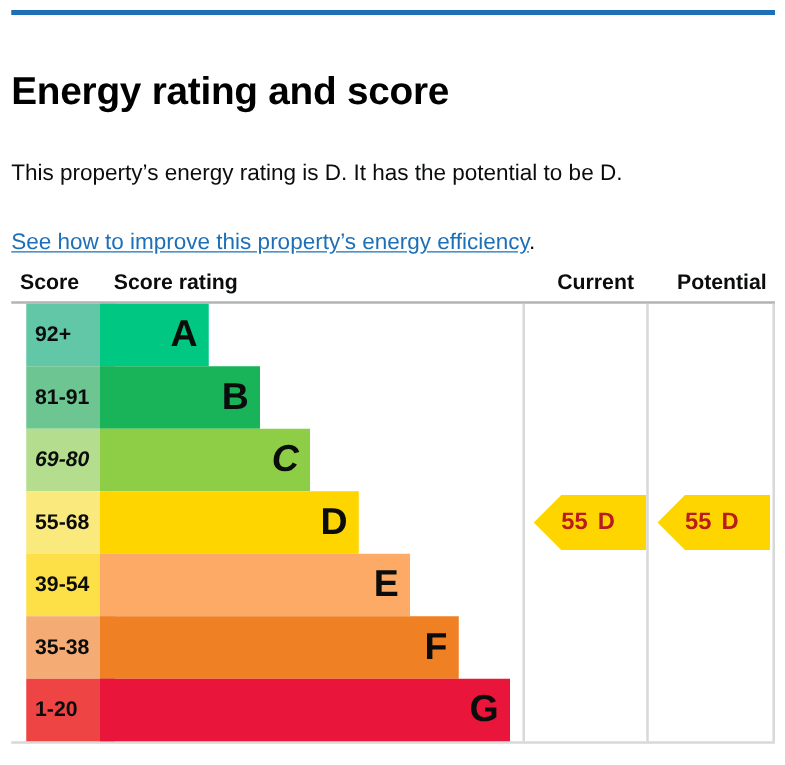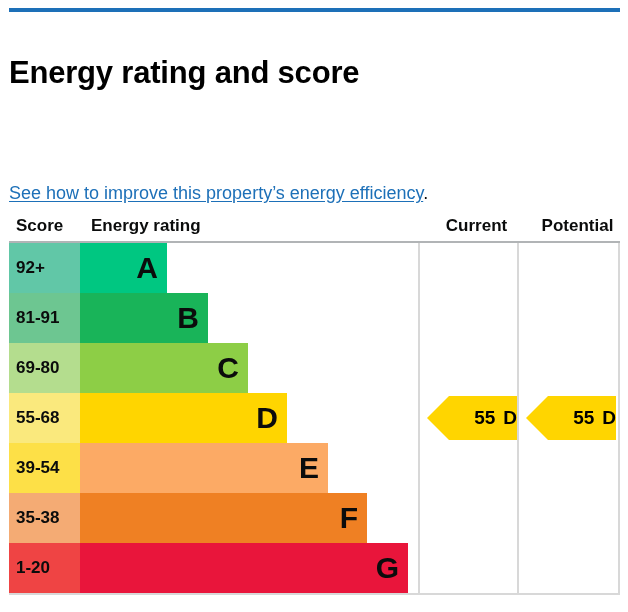--- a/index.html
+++ b/index.html
@@ -130,21 +130,21 @@
   
   .band-row {
     position: absolute;
     left: 0;
     width: 611px;
     height: 50px;
   }
 
   .score-cell {
     position: absolute;
-    left: 0;
+    left: 12px;
     top: 0;
     width: 71px;
     height: 50px;
   }
   .score-cell span {
     position: absolute;
     left: 7px;
     top: 50%;
     transform: translateY(-50%);
     font-size: 17px;
@@ -179,47 +179,48 @@
     top: 3px;
     -webkit-clip-path: polygon(22px 0, 100% 0, 100% 100%, 22px 100%, 0 50%);
     clip-path: polygon(22px 0, 100% 0, 100% 100%, 22px 100%, 0 50%);
   }
   .arrow .vals {
     position: absolute;
     left: 22px;
     right: 0;
     top: 50%;
     transform: translateY(-50%);
-    text-align: right;
+    text-align: left;
     font-size: 19px;
     font-weight: bold;
-    color: #000000;
+    color: #b91c1c;
     white-space: nowrap;
   }
   .arrow .vals .sep { display: inline-block; width: 8px; }
   .arrow-current   { left: 418px; }
   .arrow-potential { left: 517px; }
 </style>
 </head>
 <body>
 
 <div class="page">
 
   <div class="top-rule"></div>
 
   <h1 class="page-title">Energy rating and score</h1>
 
+  <p class="intro">This property’s energy rating is D. It has the potential to be D.</p>
 
   <p class="link-line"><a href="#">See how to improve this property’s energy efficiency</a><span>.</span></p>
 
   <div class="epc-table">
 
     <div class="epc-header">
       <div class="hcell h-score">Score</div>
-      <div class="hcell h-rating">Energy rating</div>
+      <div class="hcell h-rating">Score rating</div>
       <div class="hcell h-potential">Potential</div>
       <div class="hcell h-current">Current</div>
     </div>
 
     <div class="epc-body" id="epc-body">
       <div class="vsep vsep-a"></div>
       <div class="vsep vsep-b"></div>
       <div class="vsep vsep-c"></div>
       <div class="bottom-rule"></div>
     <div class="band-row" style="top: 0px;">
@@ -231,21 +232,21 @@
           </div>
         </div>
         <div class="band-row" style="top: 50px;">
           <div class="score-cell" style="background: rgb(109, 198, 145);">
             <span>81-91</span>
           </div>
           <div class="band-bar" style="width: 128px; background: rgb(25, 180, 89);">
             <span class="letter">B</span>
           </div>
         </div>
-        <div class="band-row" style="top: 100px;">
+        <div class="band-row" style="top: 100px; font-style: italic;">
           <div class="score-cell" style="background: rgb(180, 221, 142);">
             <span>69-80</span>
           </div>
           <div class="band-bar" style="width: 168px; background: rgb(141, 206, 70);">
             <span class="letter">C</span>
           </div>
         </div>
         <div class="band-row" style="top: 150px;">
           <div class="score-cell" style="background: rgb(250, 233, 125);">
             <span>55-68</span>

